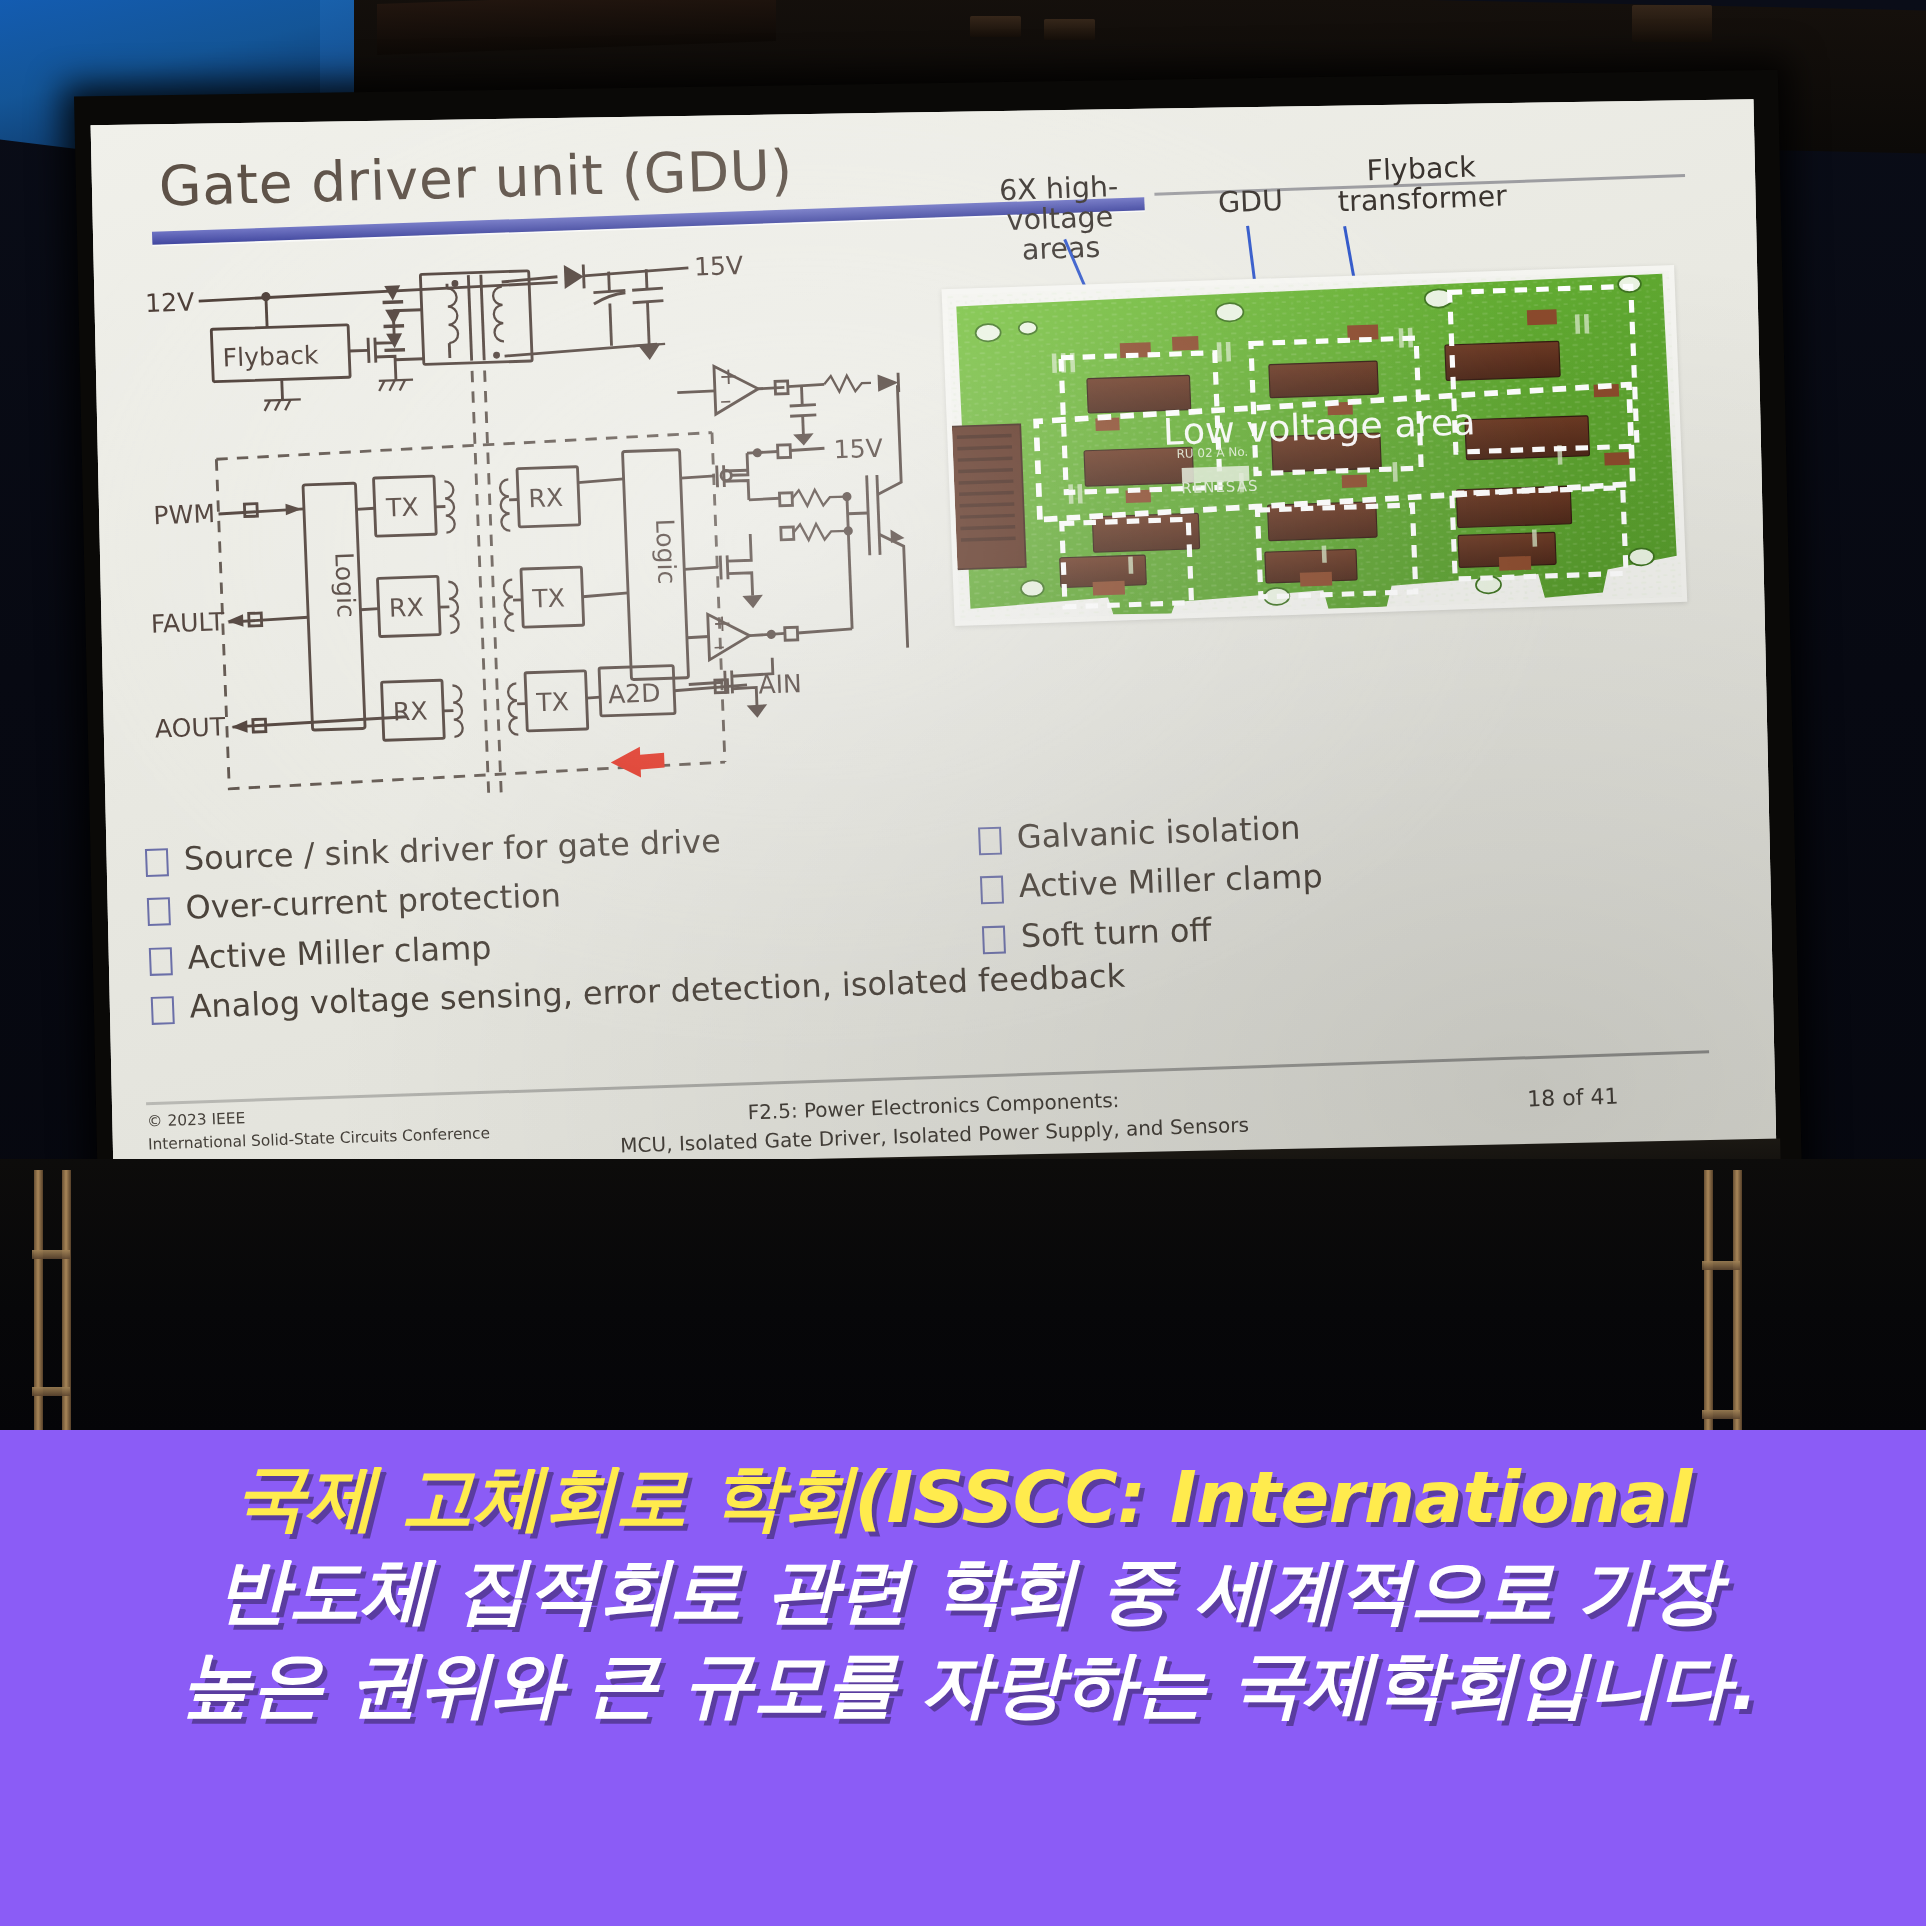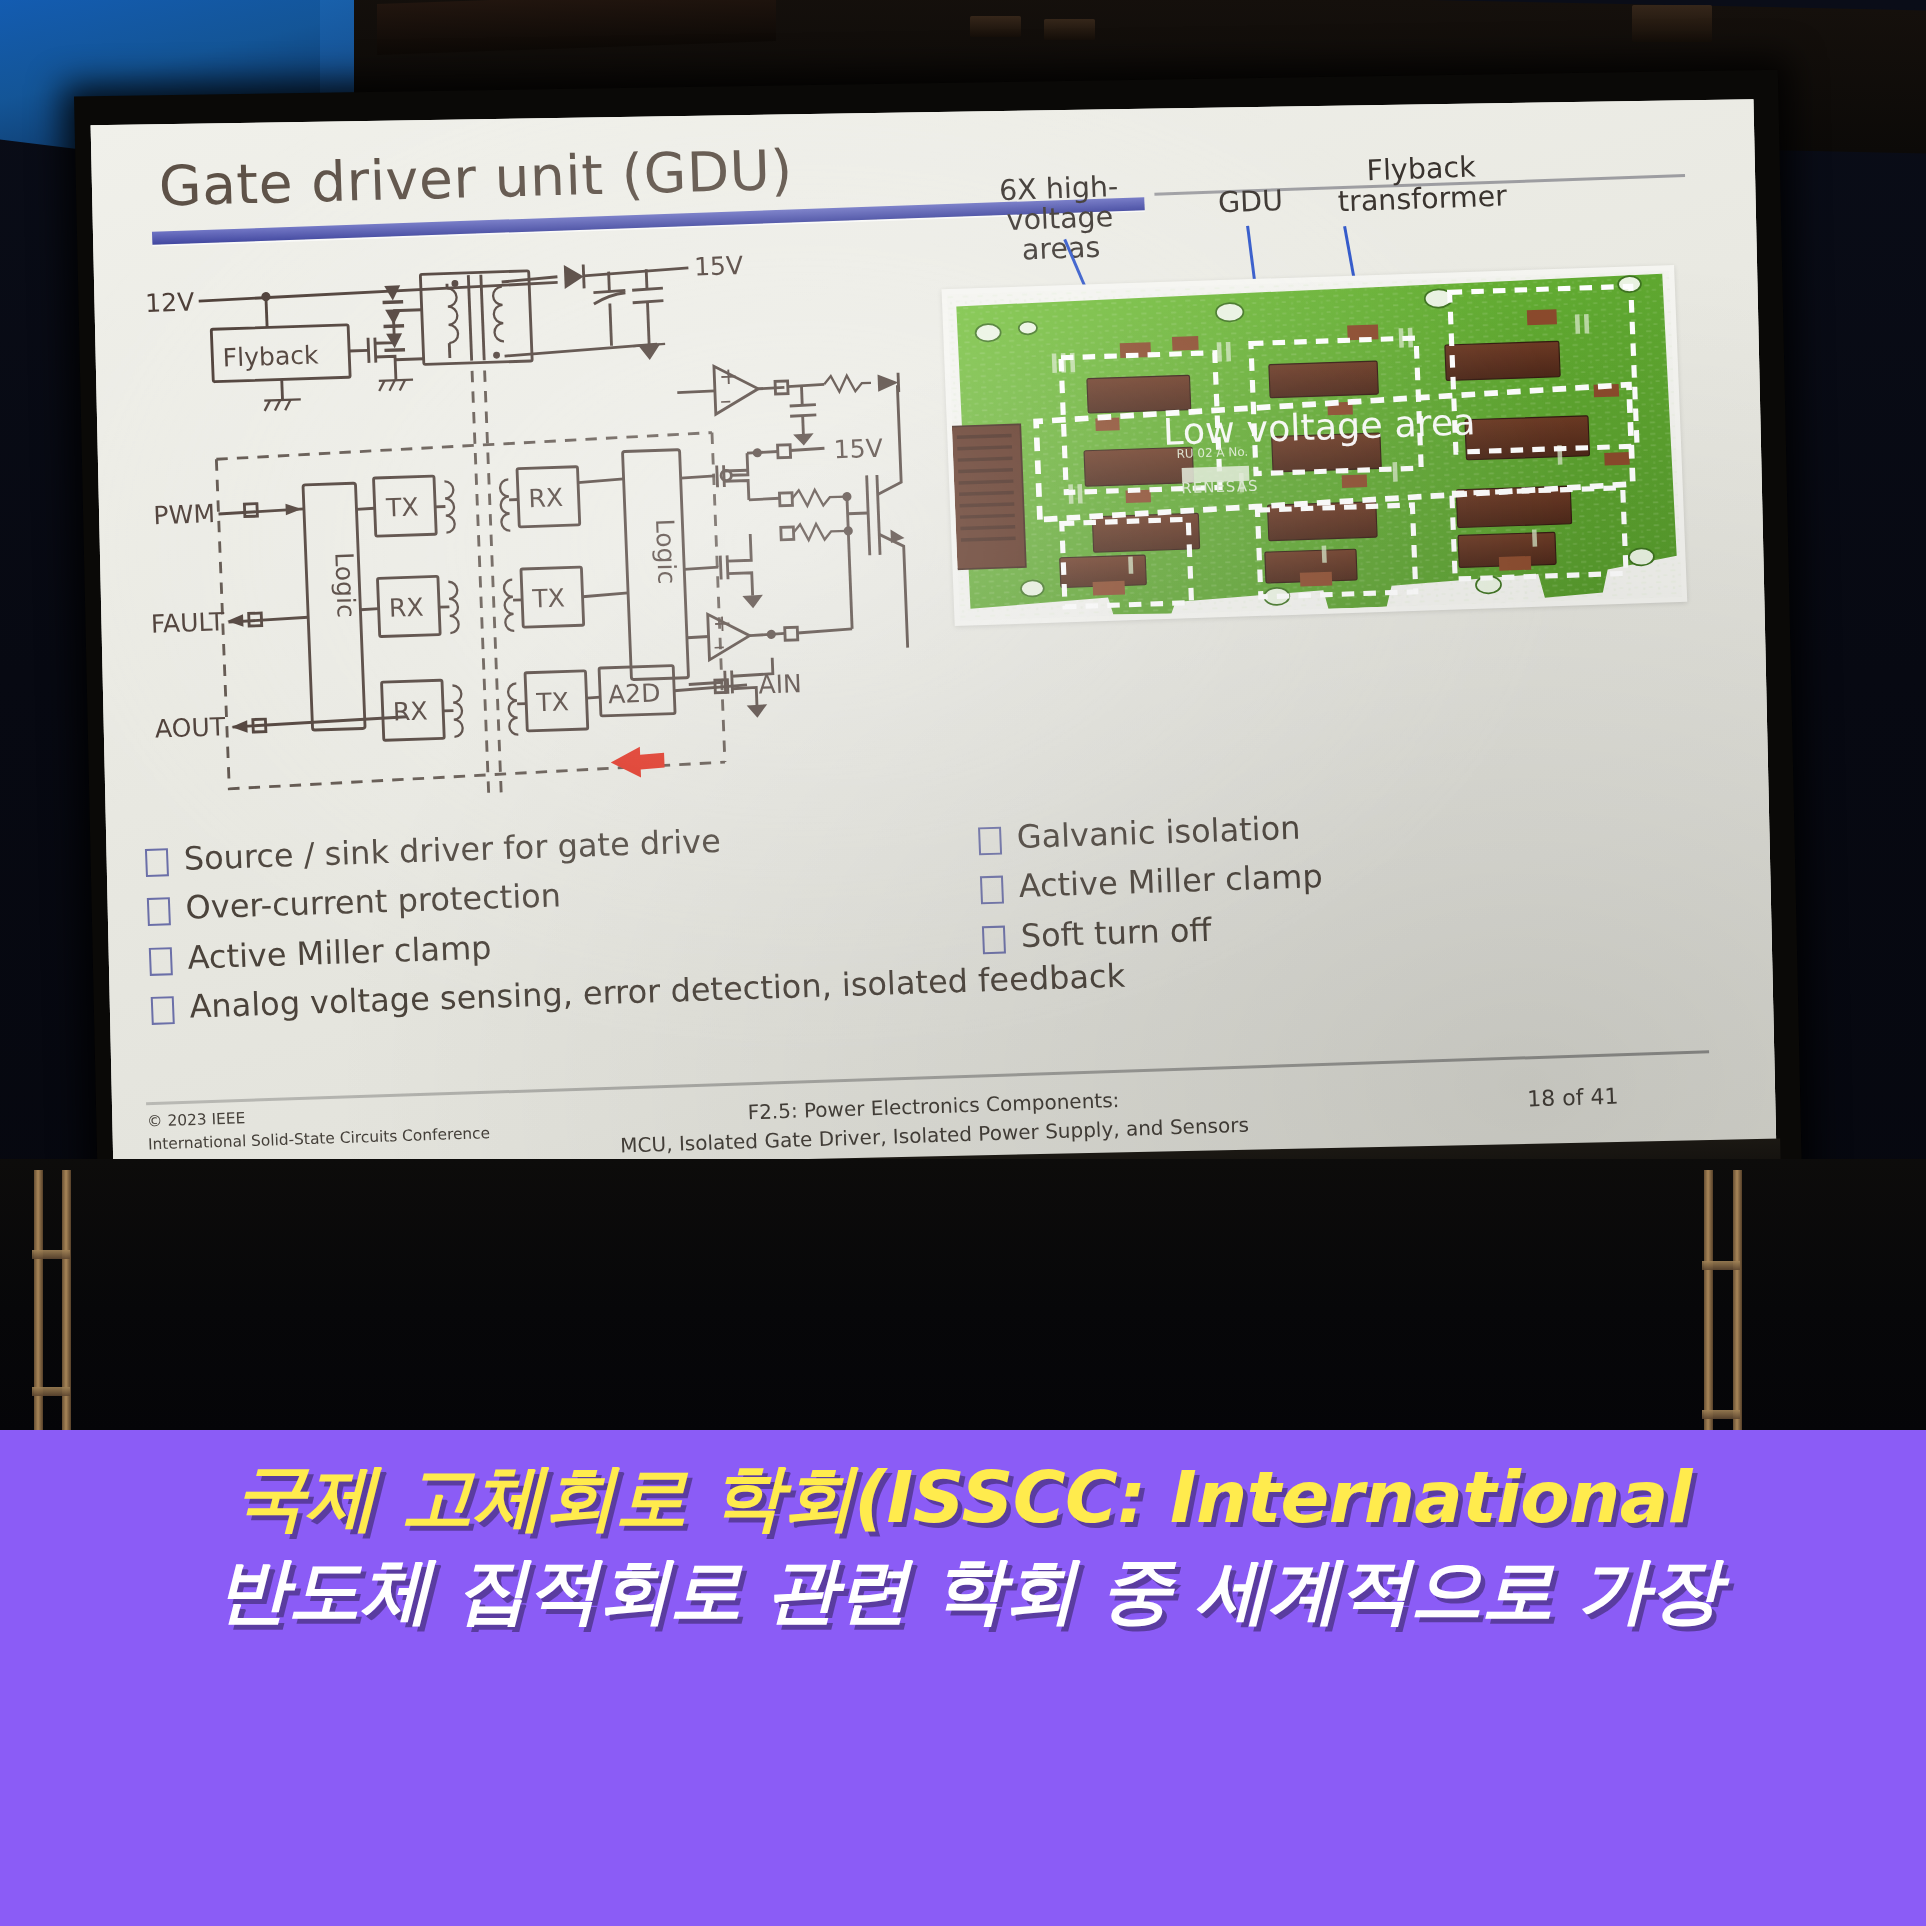--- a/index.html
+++ b/index.html
@@ -563,17 +563,18 @@
     <div class="truss" style="left:1704px;top:11.4px;height:263px;"></div>
     <div class="truss" style="left:1733px;top:11.4px;height:263px;"></div>
     <div class="truss-h" style="left:1702px;top:102px;width:38px;"></div>
     <div class="truss-h" style="left:1702px;top:251px;width:38px;"></div>
   </div>
 
   <div class="caption">
     <div class="cap-lines">
       <span class="cl y">국제 고체회로 학회(ISSCC: International</span>
       <span class="cl w">반도체 집적회로 관련 학회 중 세계적으로 가장</span>
+      <span class="cl w">높은 권위와 큰 규모를 자랑하는 국제학회입니다.</span>
     </div>
   </div>
 
 </div>
 
 
 </body></html>

